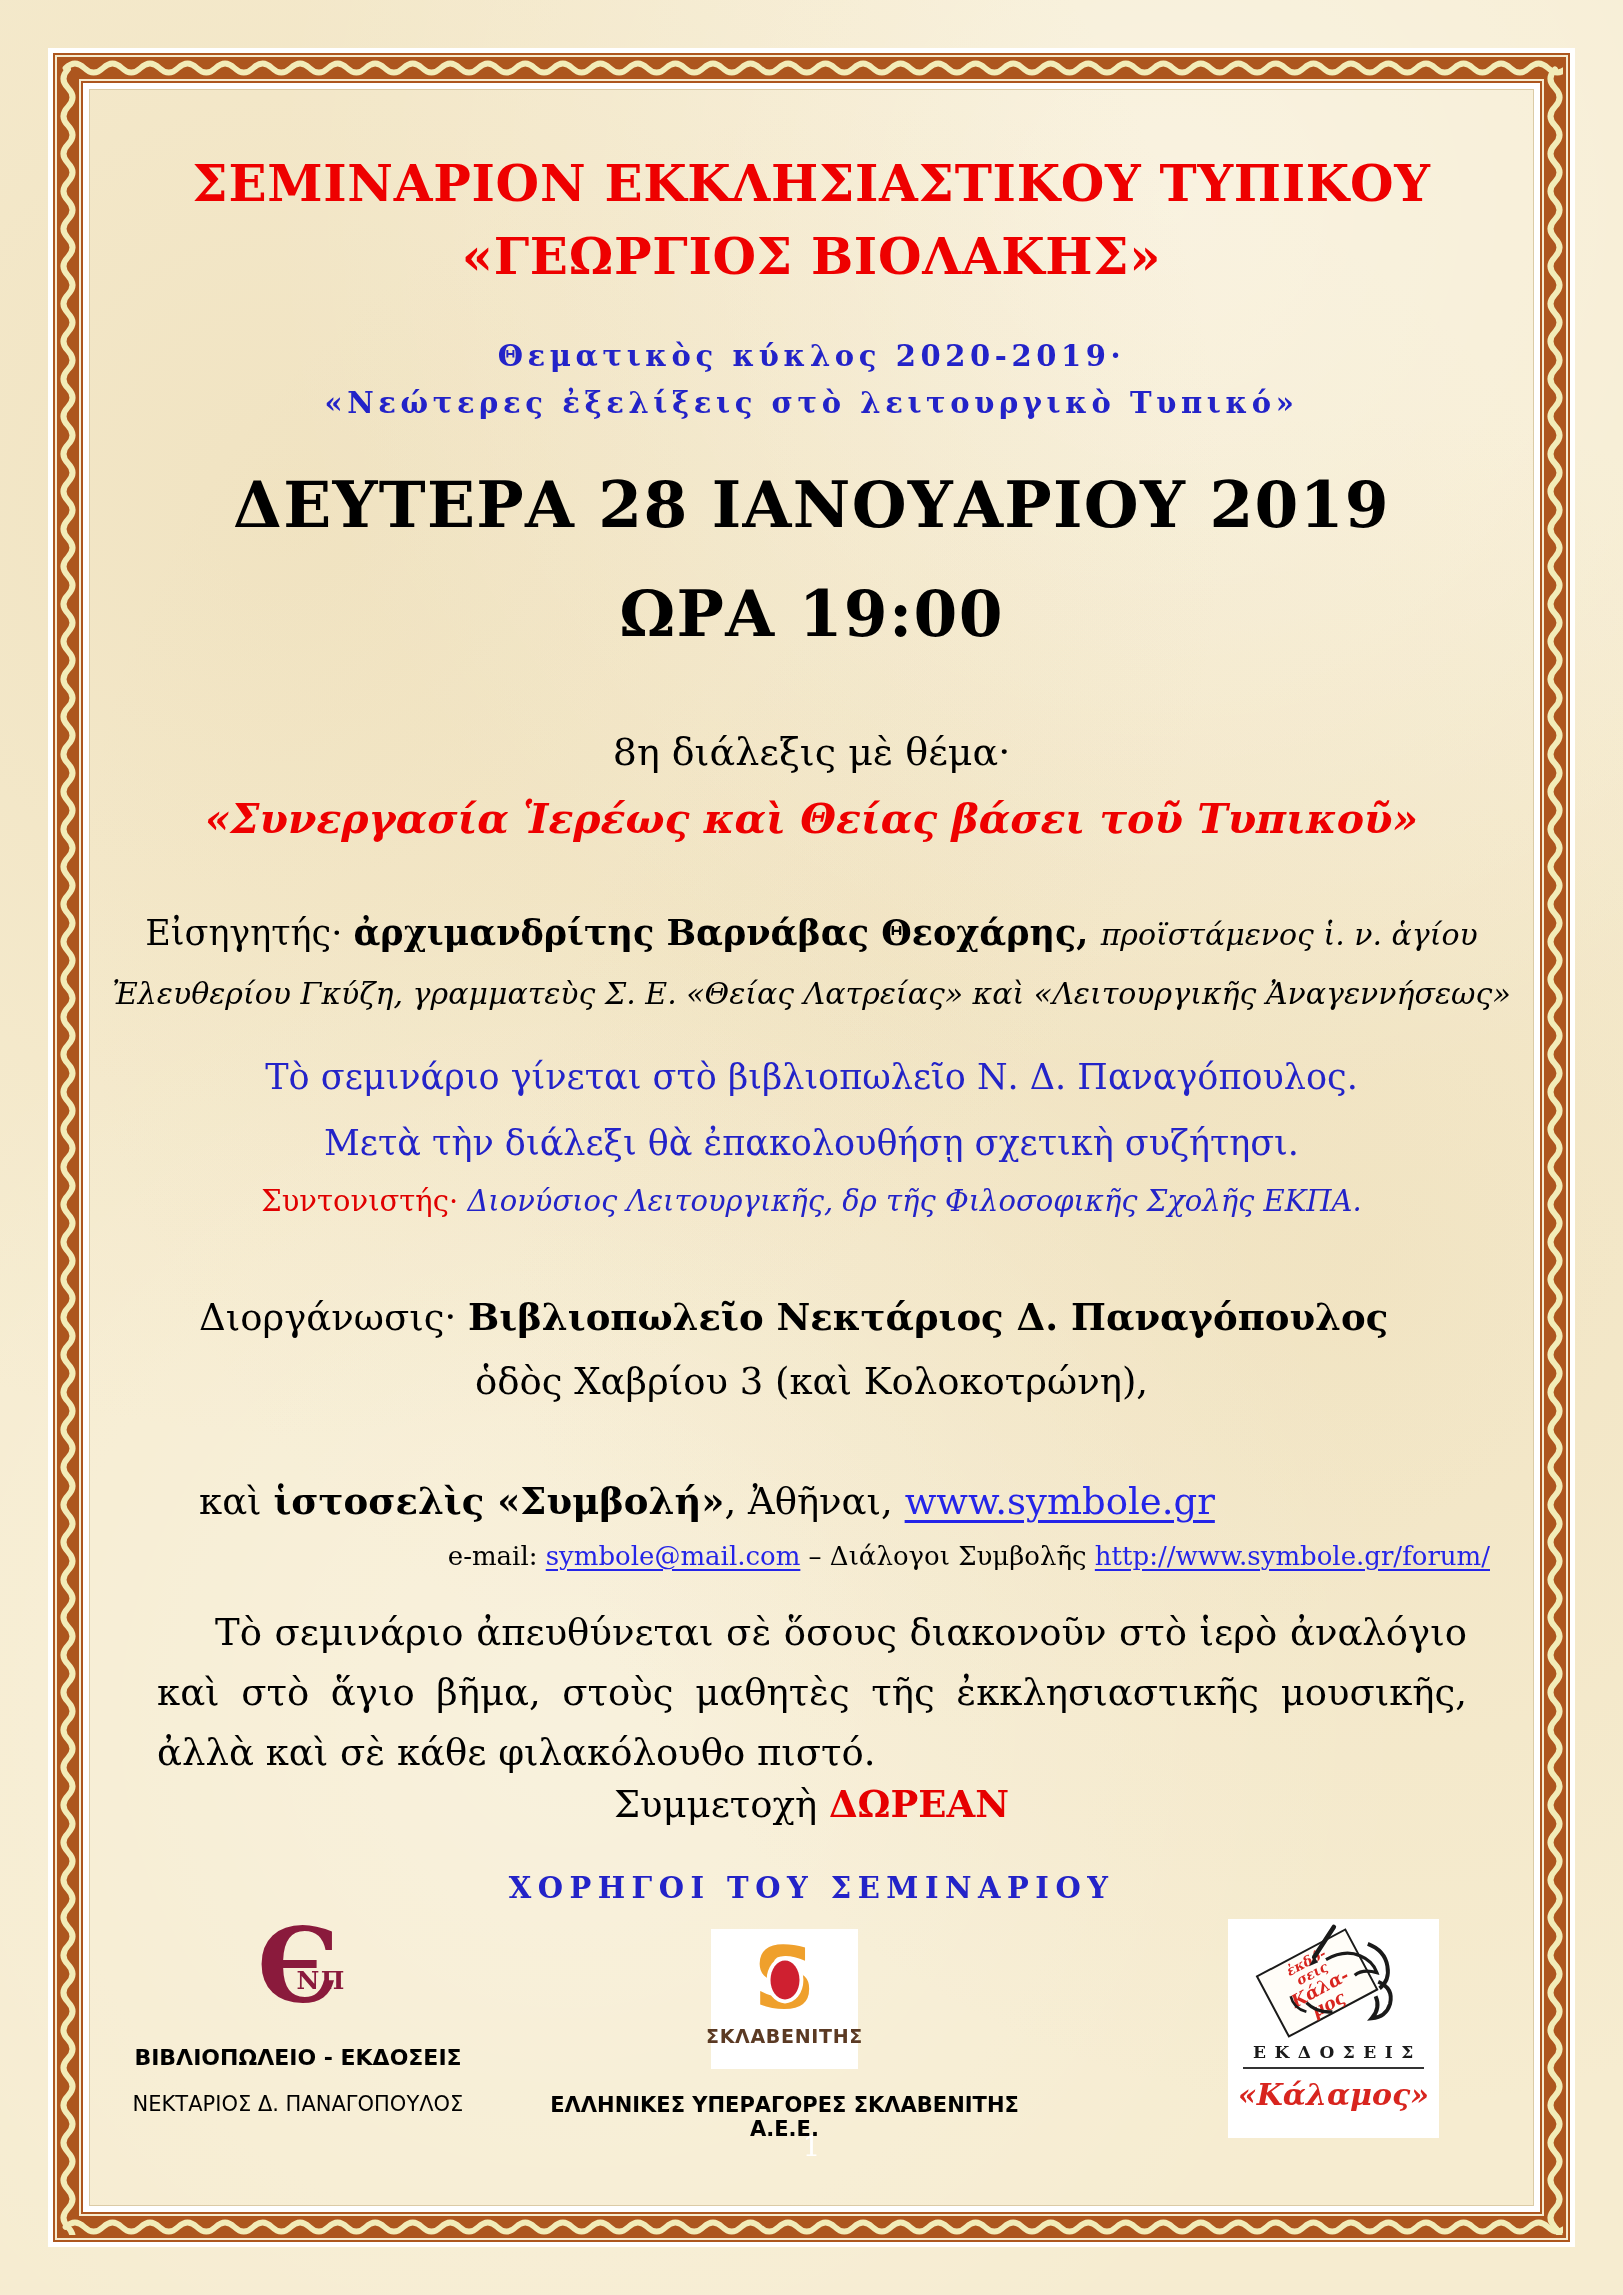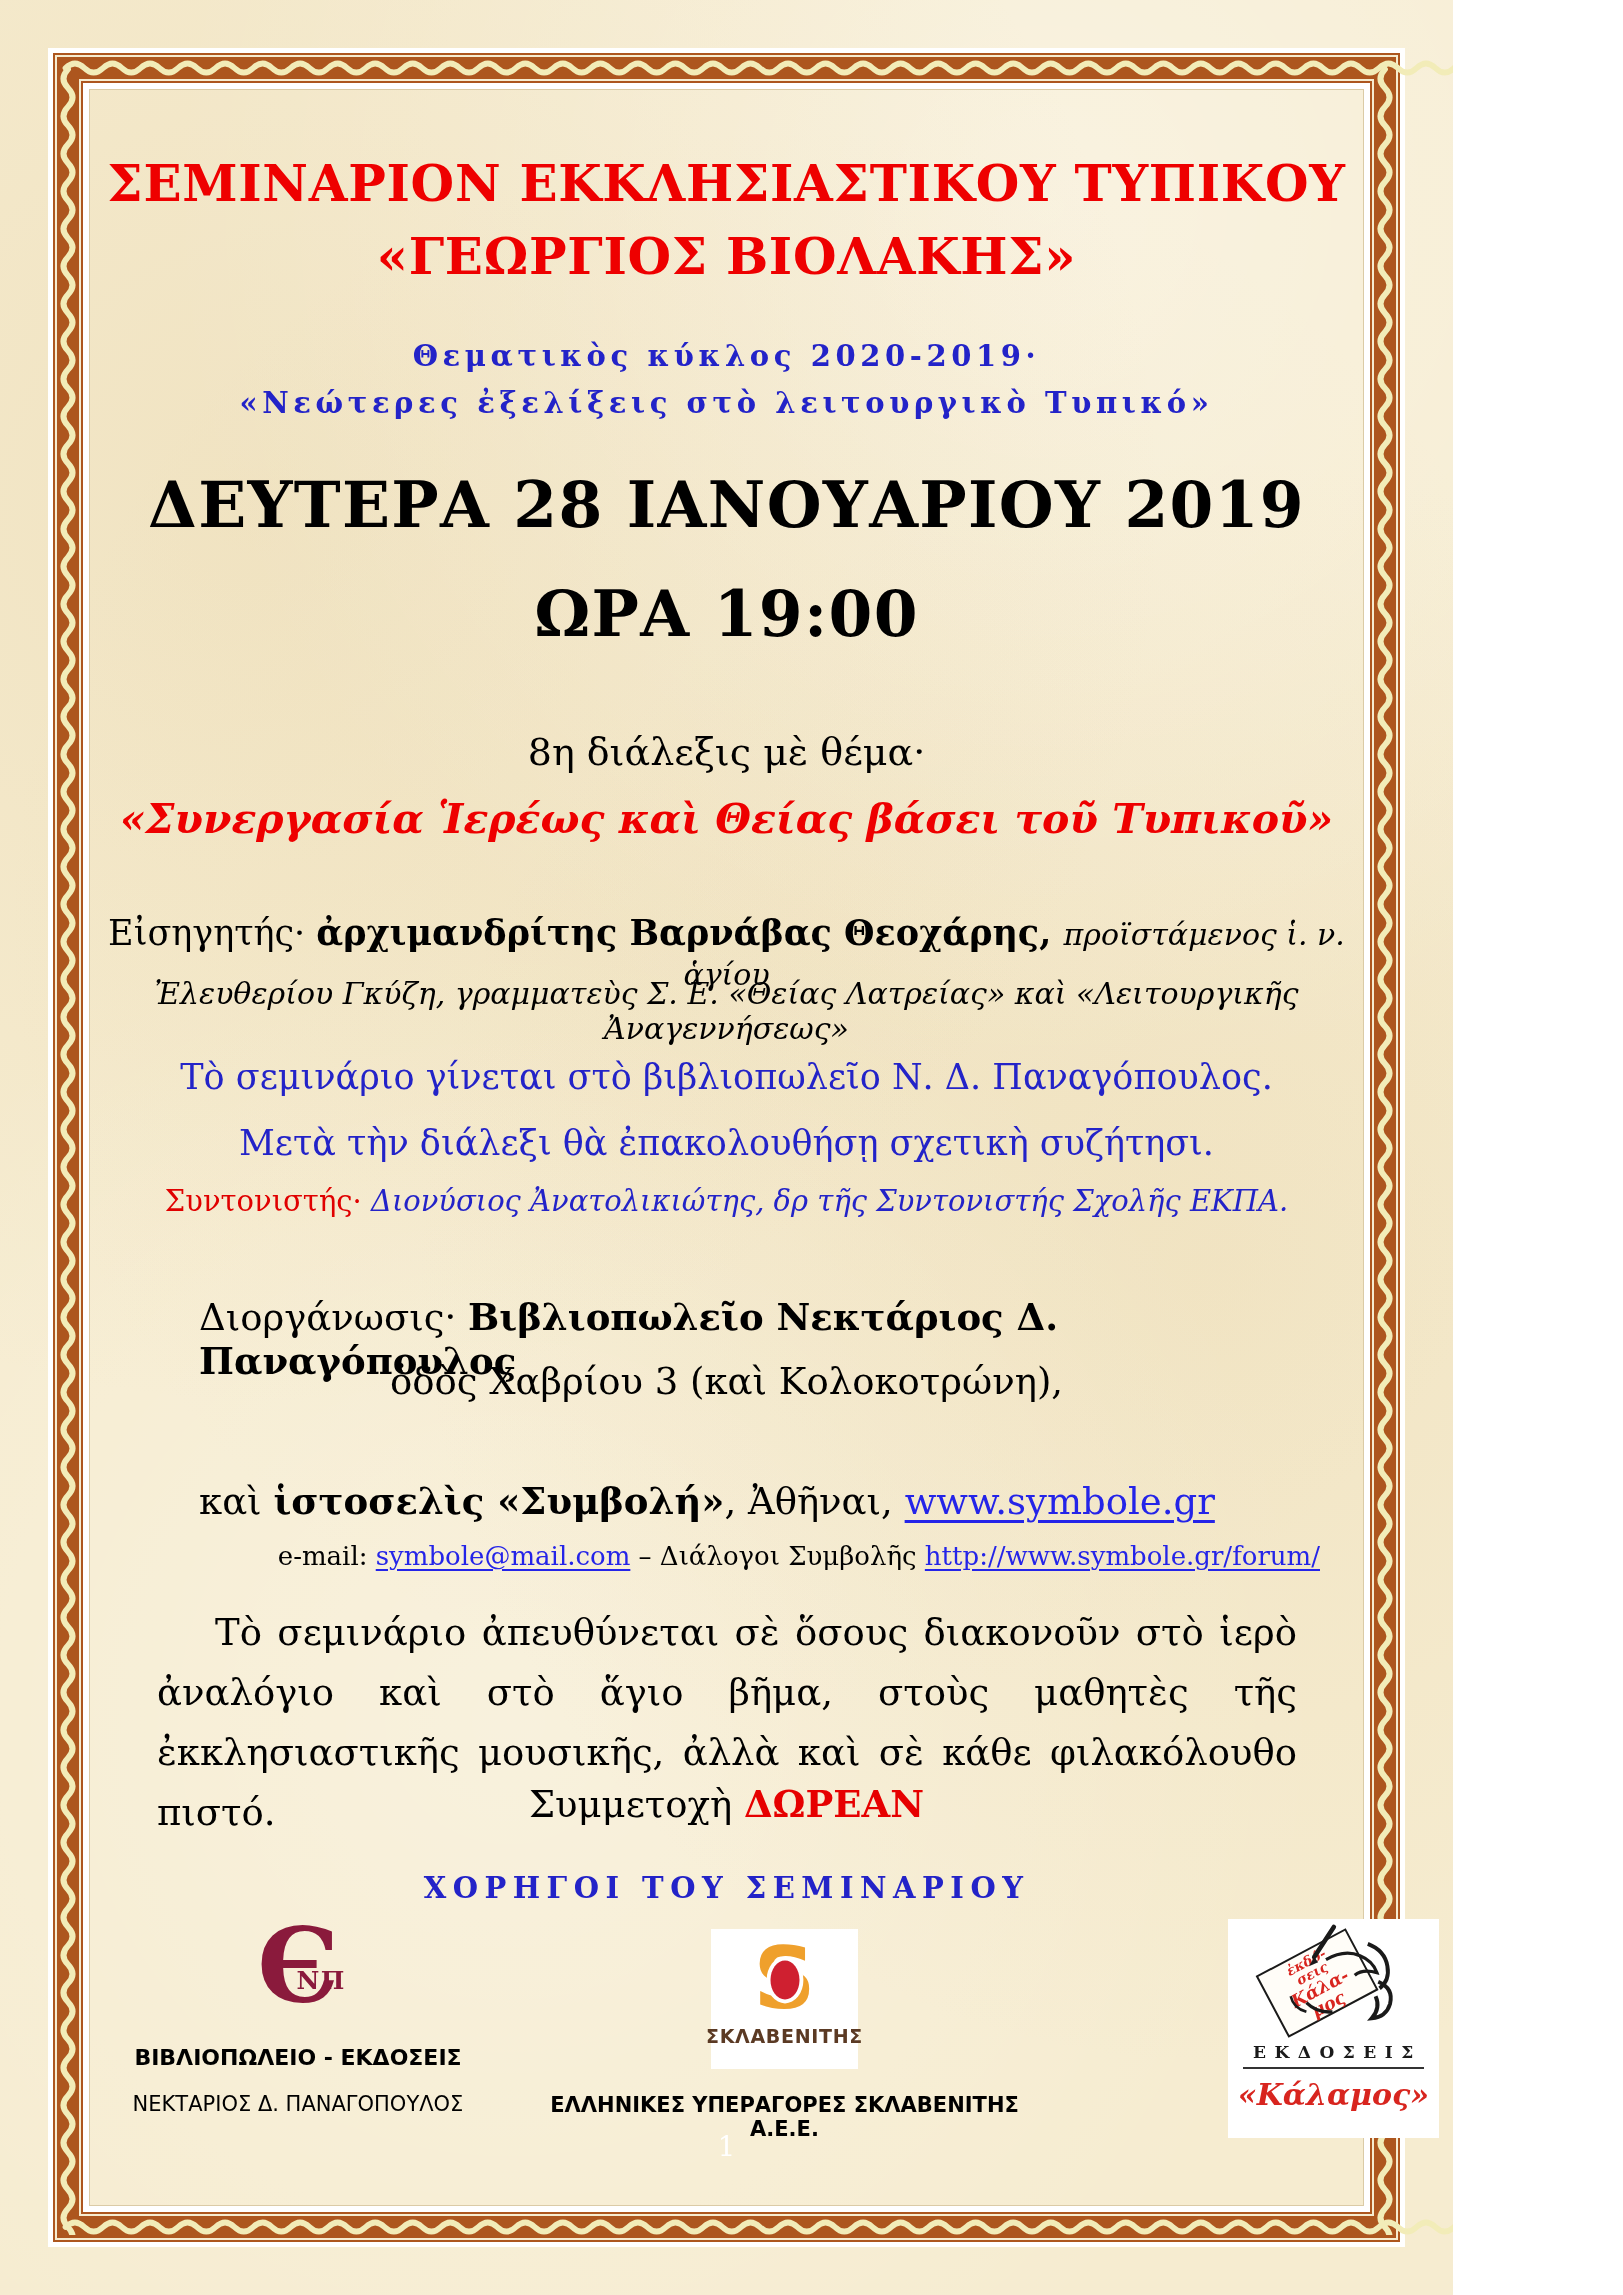--- a/index.html
+++ b/index.html
@@ -1,18 +1,18 @@
 <!DOCTYPE html>
 <html style="font-size:10.5px"><head>
 <meta charset="utf-8">
 <style>
   html,body{margin:0;padding:0;}
   .page{
     position:relative;
-    width:1453px;height:2295px;
+    width:1623px;height:2295px;
     background-color:#f6ecd0;
     background-image:
       radial-gradient(circle at 18% 22%, rgba(221,196,143,.22), transparent 42%),
       radial-gradient(circle at 72% 9%,  rgba(255,255,255,.35), transparent 38%),
       radial-gradient(circle at 84% 55%, rgba(221,196,143,.18), transparent 46%),
       radial-gradient(circle at 35% 75%, rgba(255,255,255,.28), transparent 42%),
       radial-gradient(circle at 55% 40%, rgba(226,203,152,.15), transparent 50%);
     overflow:hidden;
     font-family:"DejaVu Serif","Liberation Serif",serif;
     color:#000;
@@ -125,21 +125,21 @@
 
     <div class="blk intro" style="top:636px">8η διάλεξις μὲ θέμα·</div>
     <div class="blk theme" style="top:701px">«Συνεργασία Ἱερέως καὶ Θείας βάσει τοῦ Τυπικοῦ»</div>
 
     <div class="blk speaker1" style="top:818px"><span>Εἰσηγητής· </span><span class="sp-name">ἀρχιμανδρίτης Βαρνάβας Θεοχάρης, </span><span class="sp-role">προϊστάμενος ἱ. ν. ἁγίου</span></div>
     <div class="blk speaker2" style="top:882px">Ἐλευθερίου Γκύζη, γραμματεὺς Σ. Ε. «Θείας Λατρείας» καὶ «Λειτουργικῆς Ἀναγεννήσεως»</div>
 
     <div class="blk venue" style="top:963px">Τὸ σεμινάριο γίνεται στὸ βιβλιοπωλεῖο Ν. Δ. Παναγόπουλος.</div>
     <div class="blk venue" style="top:1029px">Μετὰ τὴν διάλεξι θὰ ἐπακολουθήσῃ σχετικὴ συζήτησι.</div>
 
-    <div class="blk coord" style="top:1090px"><span class="coord-label">Συντονιστής· </span><span class="coord-rest">Διονύσιος Ἀνατολικιώτης, δρ τῆς Συντονιστής Σχολῆς ΕΚΠΑ.</span></div>
+    <div class="blk coord" style="top:1090px"><span class="coord-label">Συντονιστής· </span><span class="coord-rest">Διονύσιος Λειτουργικῆς, δρ τῆς Φιλοσοφικῆς Σχολῆς ΕΚΠΑ.</span></div>
 
     <div class="blk org" style="top:1201px"><span>Διοργάνωσις· </span><span class="org-name">Βιβλιοπωλεῖο Νεκτάριος Δ. Παναγόπουλος</span></div>
 
     <div class="blk addr" style="top:1266px">ὁδὸς Χαβρίου 3 (καὶ Κολοκοτρώνη),</div>
 
     <div class="blk web" style="top:1385px"><span>καὶ </span><span class="web-bold">ἱστοσελὶς «Συμβολή»</span><span>, Ἀθῆναι, </span><a class="link">www.symbole.gr</a></div>
 
     <div class="blk email" style="top:1447px"><span>e-mail: </span><a class="link">symbole@mail.com</a><span> – Διάλογοι Συμβολῆς </span><a class="link">http://www.symbole.gr/forum/</a></div>
 
     <div class="blk para" style="top:1509px">Τὸ σεμινάριο ἀπευθύνεται σὲ ὅσους διακονοῦν στὸ ἱερὸ ἀναλόγιο καὶ στὸ ἅγιο βῆμα, στοὺς μαθητὲς τῆς ἐκκλησιαστικῆς μουσικῆς, ἀλλὰ καὶ σὲ κάθε φιλακόλουθο πιστό.</div>

